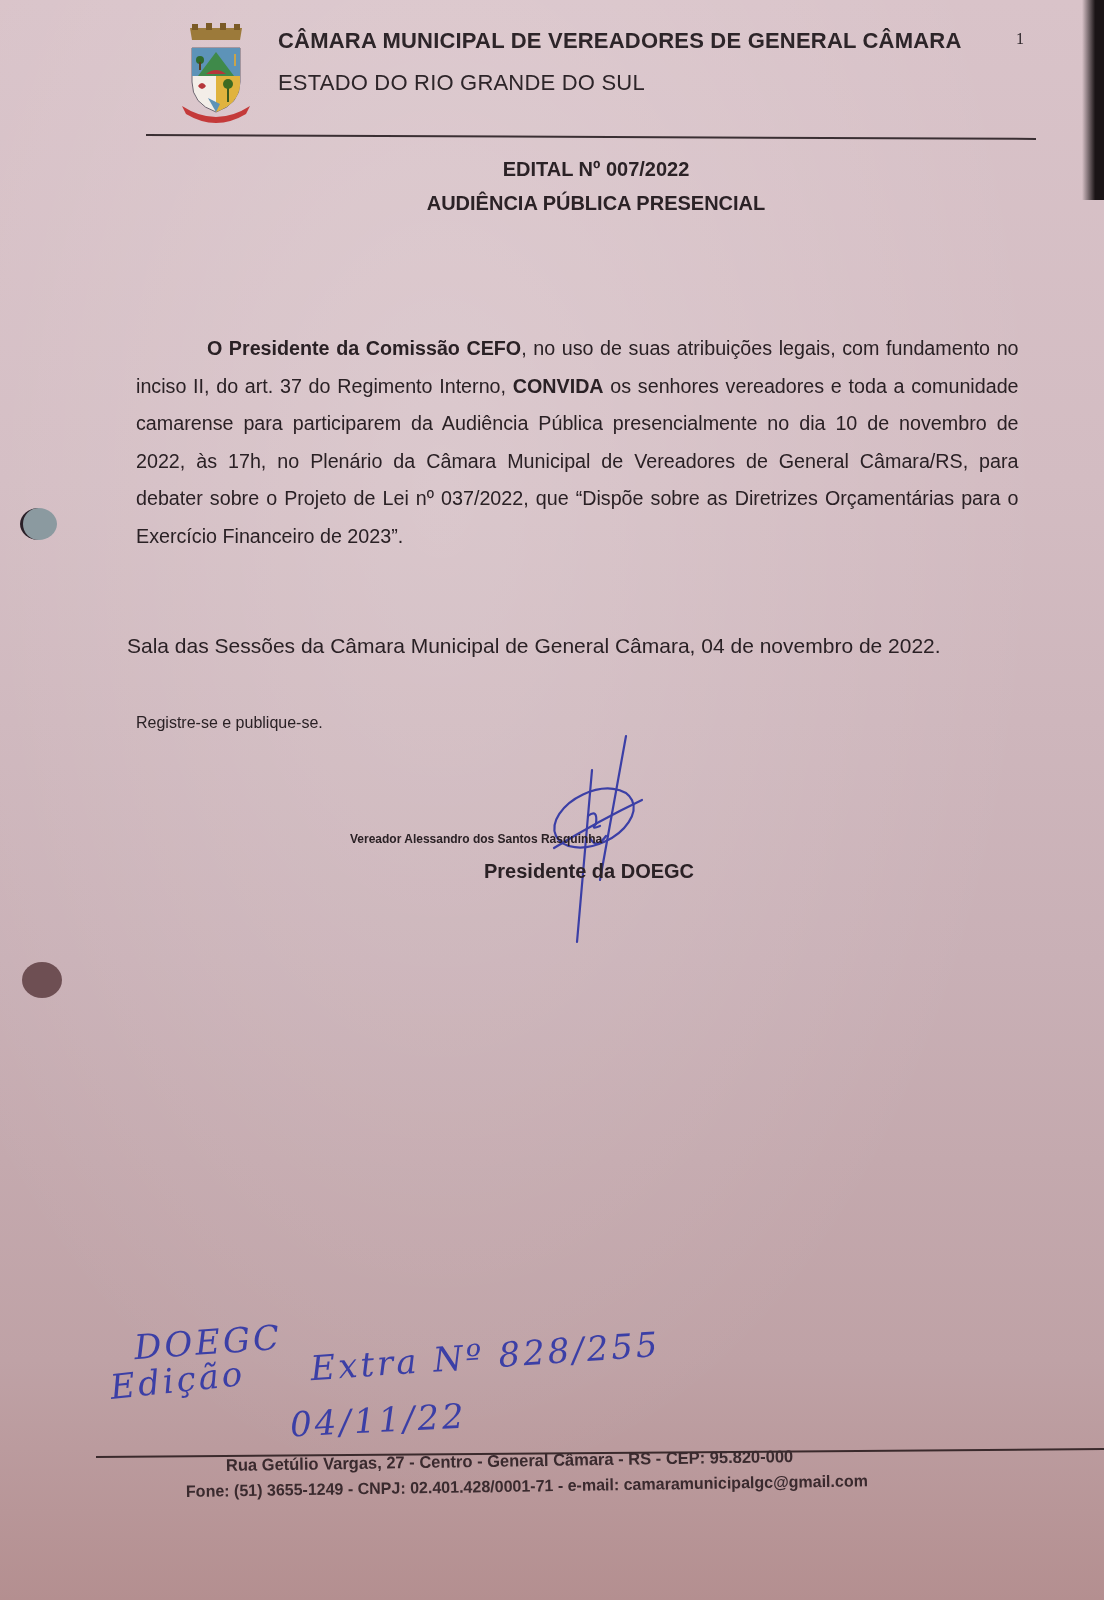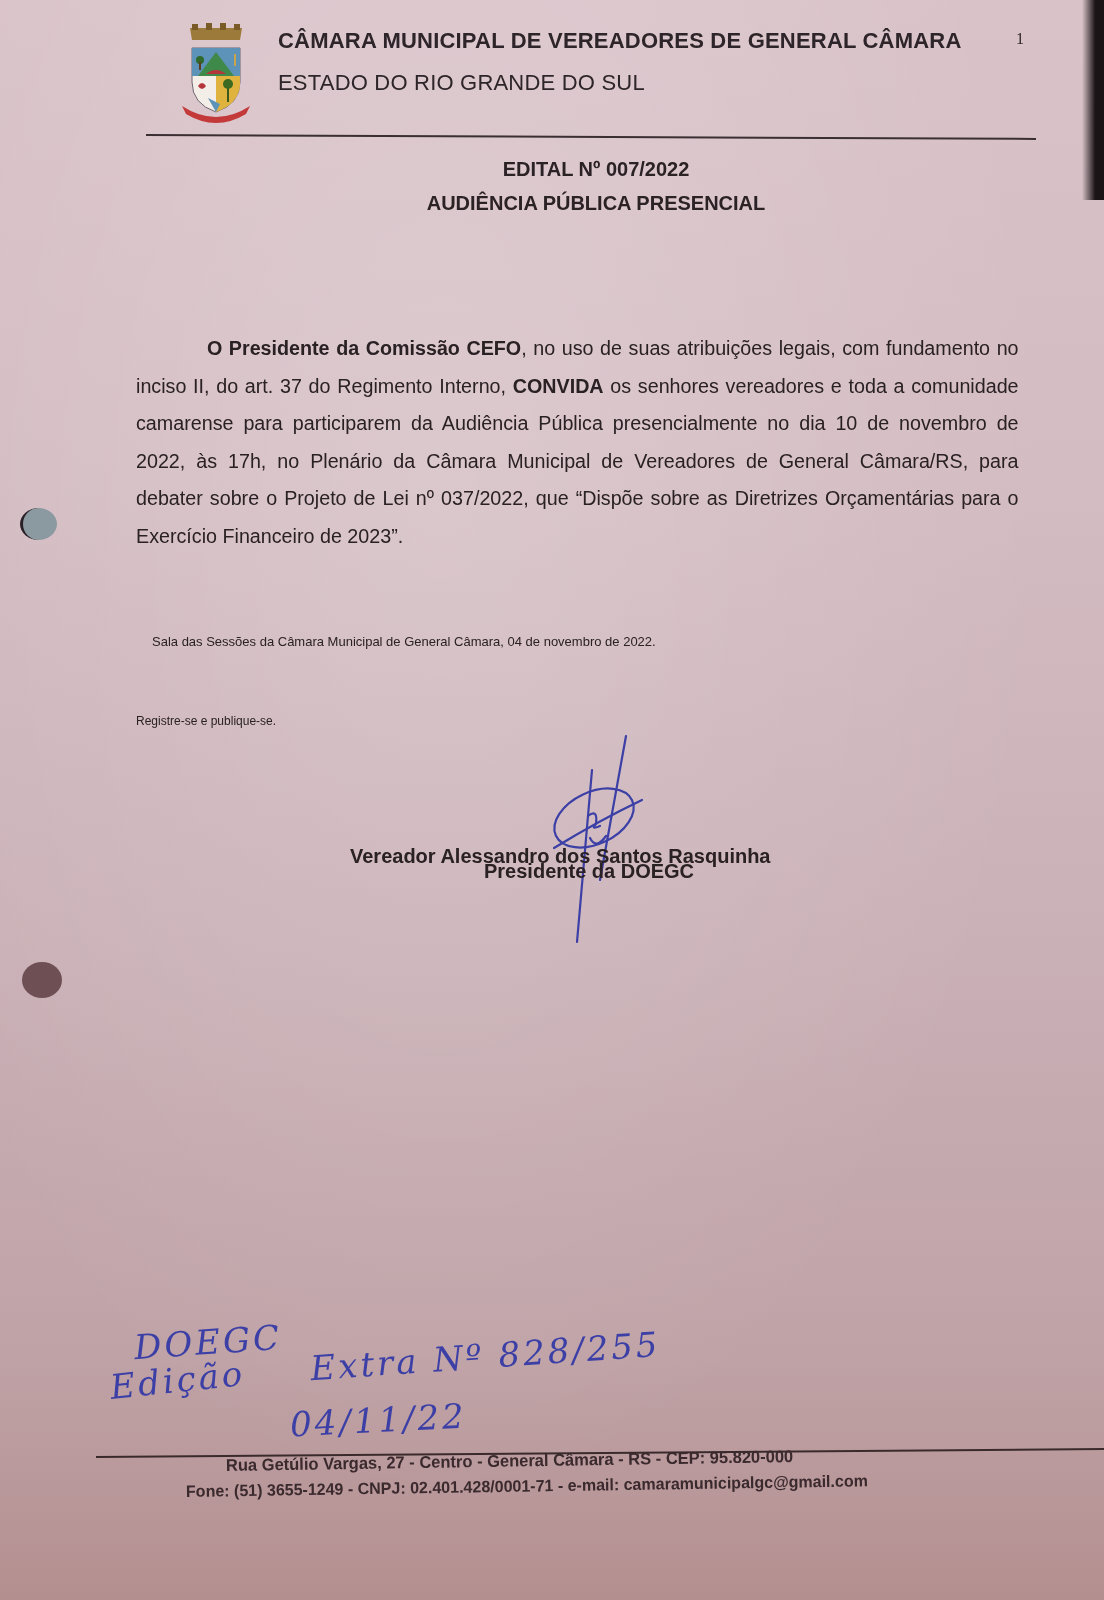--- a/index.html
+++ b/index.html
@@ -37,24 +37,24 @@
 
   .body-para {
     position: absolute; left: 136px; top: 330px; width: 896px;
     font-size: 20px; line-height: 37.5px; text-align: justify; color: #2a2125;
     font-family: "Liberation Sans", sans-serif;
     transform: scaleX(0.985); transform-origin: left;
   }
   .body-para .indent { display: inline-block; width: 72px; }
   .body-para b { font-weight: bold; }
 
-  .closing { position: absolute; left: 152px; top: 634px; font-size: 13px; white-space: nowrap; }
-  .register { position: absolute; left: 136px; top: 714px; font-size: 12px; white-space: nowrap; }
+  .closing { position: absolute; left: 127px; top: 634px; font-size: 21px; white-space: nowrap; }
+  .register { position: absolute; left: 136px; top: 714px; font-size: 16px; white-space: nowrap; }
 
-  .sign-name { position: absolute; left: 350px; top: 832px; font-size: 20px; font-weight: bold; white-space: nowrap; margin-top: 13px; }
+  .sign-name { position: absolute; left: 350px; top: 832px; font-size: 12px; font-weight: bold; white-space: nowrap; }
   .sign-role { position: absolute; left: 484px; top: 860px; font-size: 20px; font-weight: bold; white-space: nowrap; }
   .signature { position: absolute; left: 540px; top: 730px; width: 130px; height: 220px; }
 
   .handwritten { position: absolute; color: #3b3fa6; font-family: "DejaVu Serif", serif; font-style: italic; letter-spacing: 3px; }
   .hw1 { left: 134px; top: 1322px; font-size: 34px; transform: rotate(-4deg); }
   .hw2 { left: 110px; top: 1360px; font-size: 34px; transform: rotate(-6deg); }
   .hw3 { left: 310px; top: 1336px; font-size: 34px; transform: rotate(-4deg); }
   .hw4 { left: 290px; top: 1400px; font-size: 34px; transform: rotate(-3deg); }
 
   .footer-rule { position: absolute; left: 96px; top: 1456px; width: 1010px; height: 2px; background: #3a2a2c; transform: rotate(-0.45deg); transform-origin: left; }

